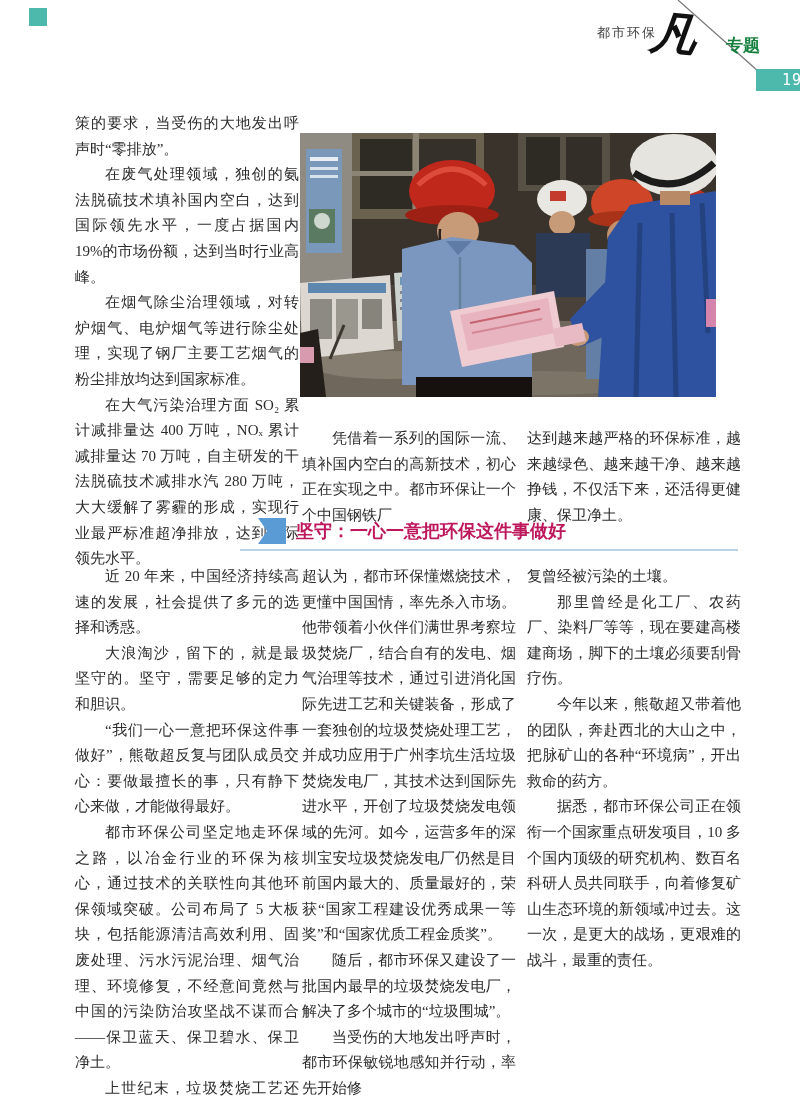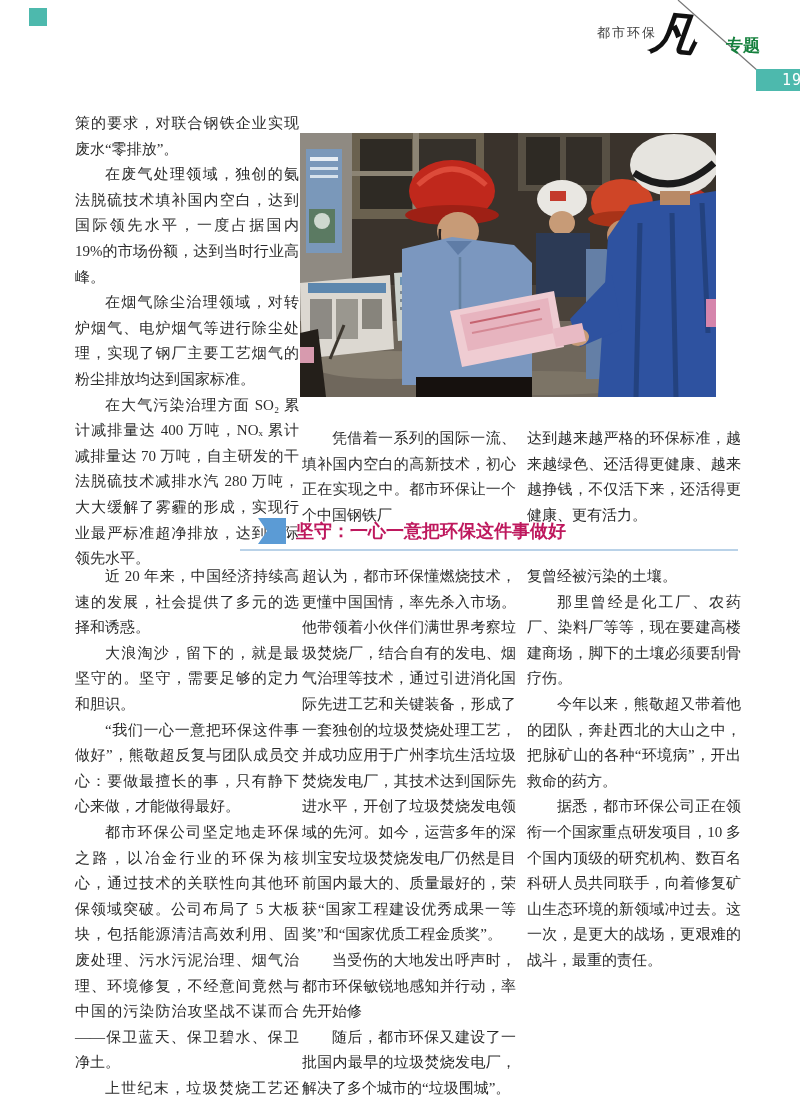--- a/index.html
+++ b/index.html
@@ -47,21 +47,21 @@
 
   <div class="logo-text">都市环保</div>
   <div class="logo-mark">凡</div>
   <svg class="head-rule" viewBox="0 0 150 92">
     <line x1="28" y1="0" x2="108" y2="71" stroke="#777777" stroke-width="1.2"></line>
   </svg>
   <div class="section-label">专题</div>
   <div class="page-badge">19</div>
 
   <div class="col c1t">
-    <p class="noind">策的要求，对联合钢铁企业实现废水“零排放”。</p>
+    <p class="noind">策的要求，当受伤的大地发出呼声时“零排放”。</p>
     <p class="ind">在废气处理领域，独创的氨法脱硫技术填补国内空白，达到国际领先水平，一度占据国内 19%的市场份额，达到当时行业高峰。</p>
     <p class="ind">在烟气除尘治理领域，对转炉烟气、电炉烟气等进行除尘处理，实现了钢厂主要工艺烟气的粉尘排放均达到国家标准。</p>
     <p class="ind">在大气污染治理方面 SO₂ 累计减排量达 400 万吨，NOₓ 累计减排量达 70 万吨，自主研发的干法脱硫技术减排水汽 280 万吨，大大缓解了雾霾的形成，实现行业最严标准超净排放，达到国际领先水平。</p>
   </div>
 
   <div class="photo" title="工地场景：多名头戴红色、白色安全帽的工程人员在厂房前交流，中间穿浅蓝衬衫者手持粉色图纸，右侧为穿蓝色工装、背对镜头的工人，左侧立有展示板">
     <svg viewBox="0 0 416 264" preserveAspectRatio="none">
 
       <rect x="0" y="0" width="416" height="264" fill="#4a423a"></rect>
       <rect x="0" y="0" width="416" height="152" fill="#3a332c"></rect>
@@ -145,41 +145,41 @@
 
       <rect x="406" y="166" width="10" height="28" fill="#d585ac"></rect>
     </svg>
   </div>
 
   <div class="col c2t">
     <p class="ind">凭借着一系列的国际一流、填补国内空白的高新技术，初心正在实现之中。都市环保让一个个中国钢铁厂</p>
   </div>
 
   <div class="col c3t">
-    <p class="noind">达到越来越严格的环保标准，越来越绿色、还活得更健康、越来越挣钱，不仅活下来，还活得更健康、更有活力。</p>
+    <p class="noind">达到越来越严格的环保标准，越来越绿色、越来越干净、越来越挣钱，不仅活下来，还活得更健康、保卫净土。</p>
   </div>
 
   <svg class="sec-flag" viewBox="0 0 28 26">
     <polygon points="0,0 28,0 28,26 0,26 9,13" fill="#5b9bd5"></polygon>
   </svg>
   <div class="sec-title">坚守：一心一意把环保这件事做好</div>
   <div class="sec-rule"></div>
 
   <div class="col c1b">
     <p class="ind">近 20 年来，中国经济持续高速的发展，社会提供了多元的选择和诱惑。</p>
     <p class="ind">大浪淘沙，留下的，就是最坚守的。坚守，需要足够的定力和胆识。</p>
     <p class="ind">“我们一心一意把环保这件事做好”，熊敬超反复与团队成员交心：要做最擅长的事，只有静下心来做，才能做得最好。</p>
     <p class="ind">都市环保公司坚定地走环保之路，以冶金行业的环保为核心，通过技术的关联性向其他环保领域突破。公司布局了 5 大板块，包括能源清洁高效利用、固废处理、污水污泥治理、烟气治理、环境修复，不经意间竟然与中国的污染防治攻坚战不谋而合——保卫蓝天、保卫碧水、保卫净土。</p>
     <p class="ind">上世纪末，垃圾焚烧工艺还有很多争议。国内市场尚在萌芽中，熊敬</p>
   </div>
 
   <div class="col c2b">
     <p class="noind">超认为，都市环保懂燃烧技术，更懂中国国情，率先杀入市场。他带领着小伙伴们满世界考察垃圾焚烧厂，结合自有的发电、烟气治理等技术，通过引进消化国际先进工艺和关键装备，形成了一套独创的垃圾焚烧处理工艺，并成功应用于广州李坑生活垃圾焚烧发电厂，其技术达到国际先进水平，开创了垃圾焚烧发电领域的先河。如今，运营多年的深圳宝安垃圾焚烧发电厂仍然是目前国内最大的、质量最好的，荣获“国家工程建设优秀成果一等奖”和“国家优质工程金质奖”。</p>
+    <p class="ind">随后，都市环保又建设了一批国内最早的垃圾焚烧发电厂，解决了多个城市的“垃圾围城”。</p>
     <p class="ind">当受伤的大地发出呼声时，都市环保敏锐地感知并行动，率先开始修</p>
-    <p class="ind">随后，都市环保又建设了一批国内最早的垃圾焚烧发电厂，解决了多个城市的“垃圾围城”。</p>
   </div>
 
   <div class="col c3b">
     <p class="noind">复曾经被污染的土壤。</p>
     <p class="ind">那里曾经是化工厂、农药厂、染料厂等等，现在要建高楼建商场，脚下的土壤必须要刮骨疗伤。</p>
     <p class="ind">今年以来，熊敬超又带着他的团队，奔赴西北的大山之中，把脉矿山的各种“环境病”，开出救命的药方。</p>
     <p class="ind">据悉，都市环保公司正在领衔一个国家重点研发项目，10 多个国内顶级的研究机构、数百名科研人员共同联手，向着修复矿山生态环境的新领域冲过去。这一次，是更大的战场，更艰难的战斗，最重的责任。</p>
   </div>
 
 </div>

